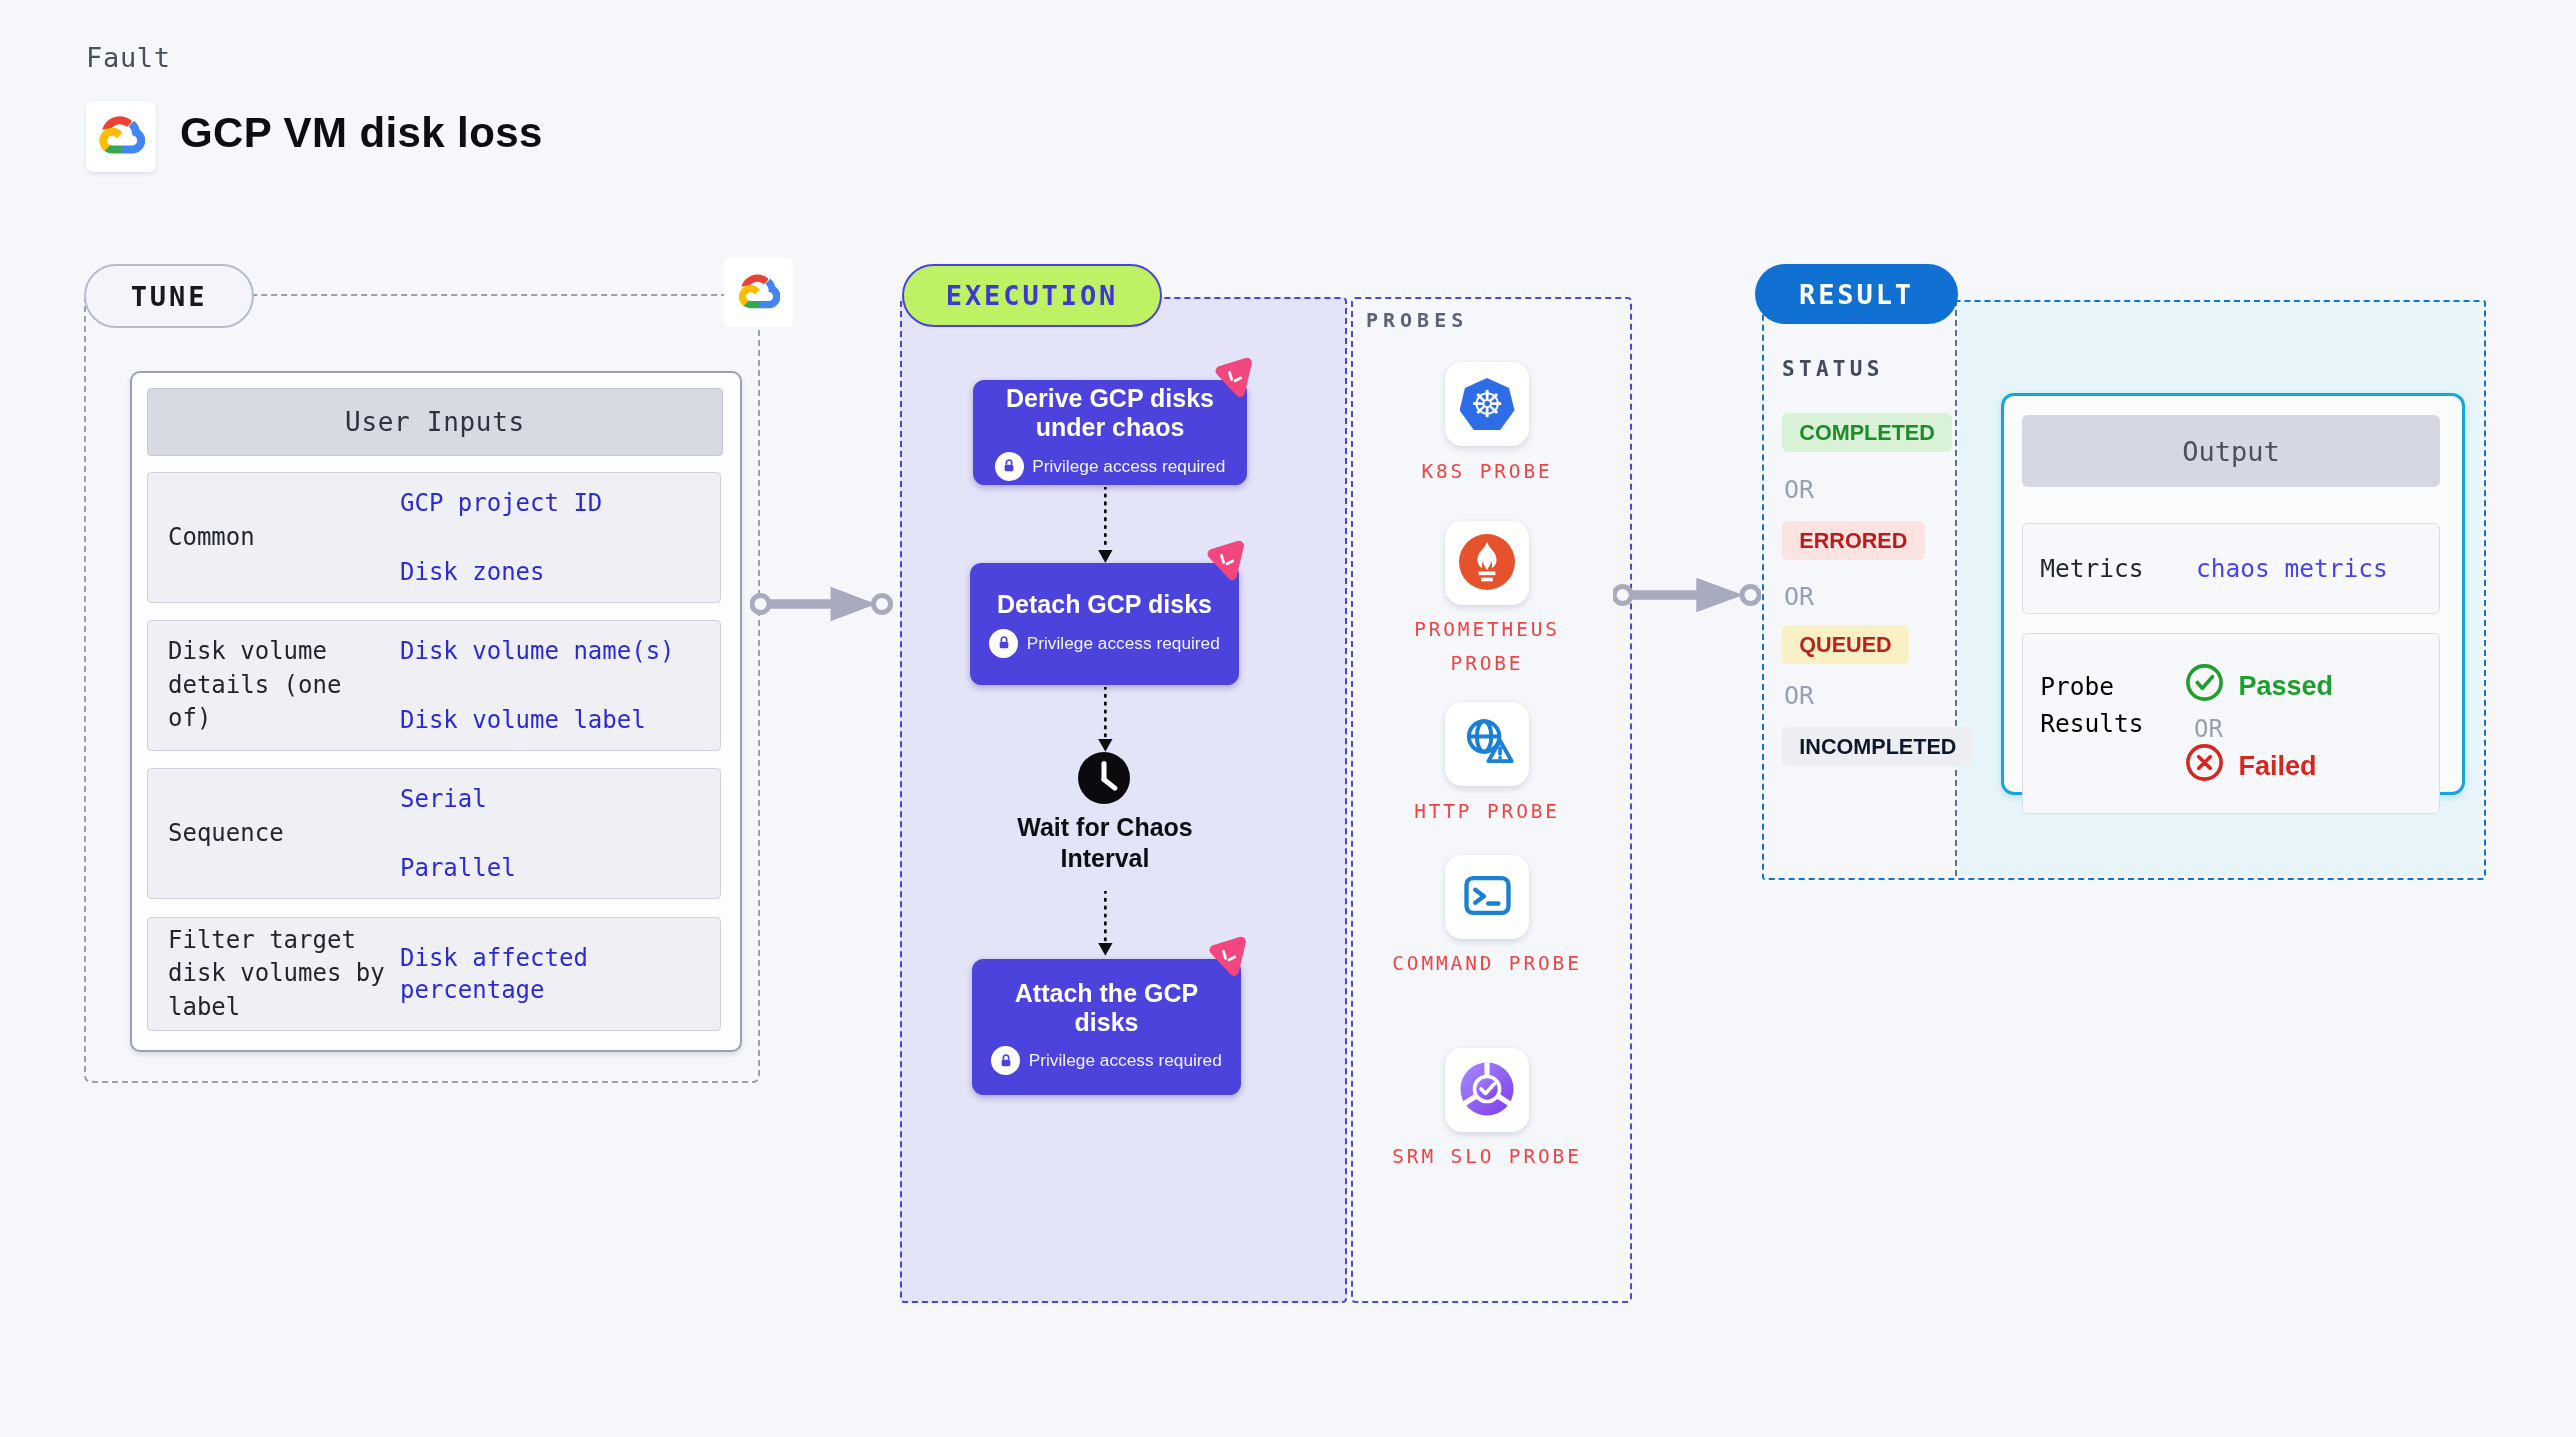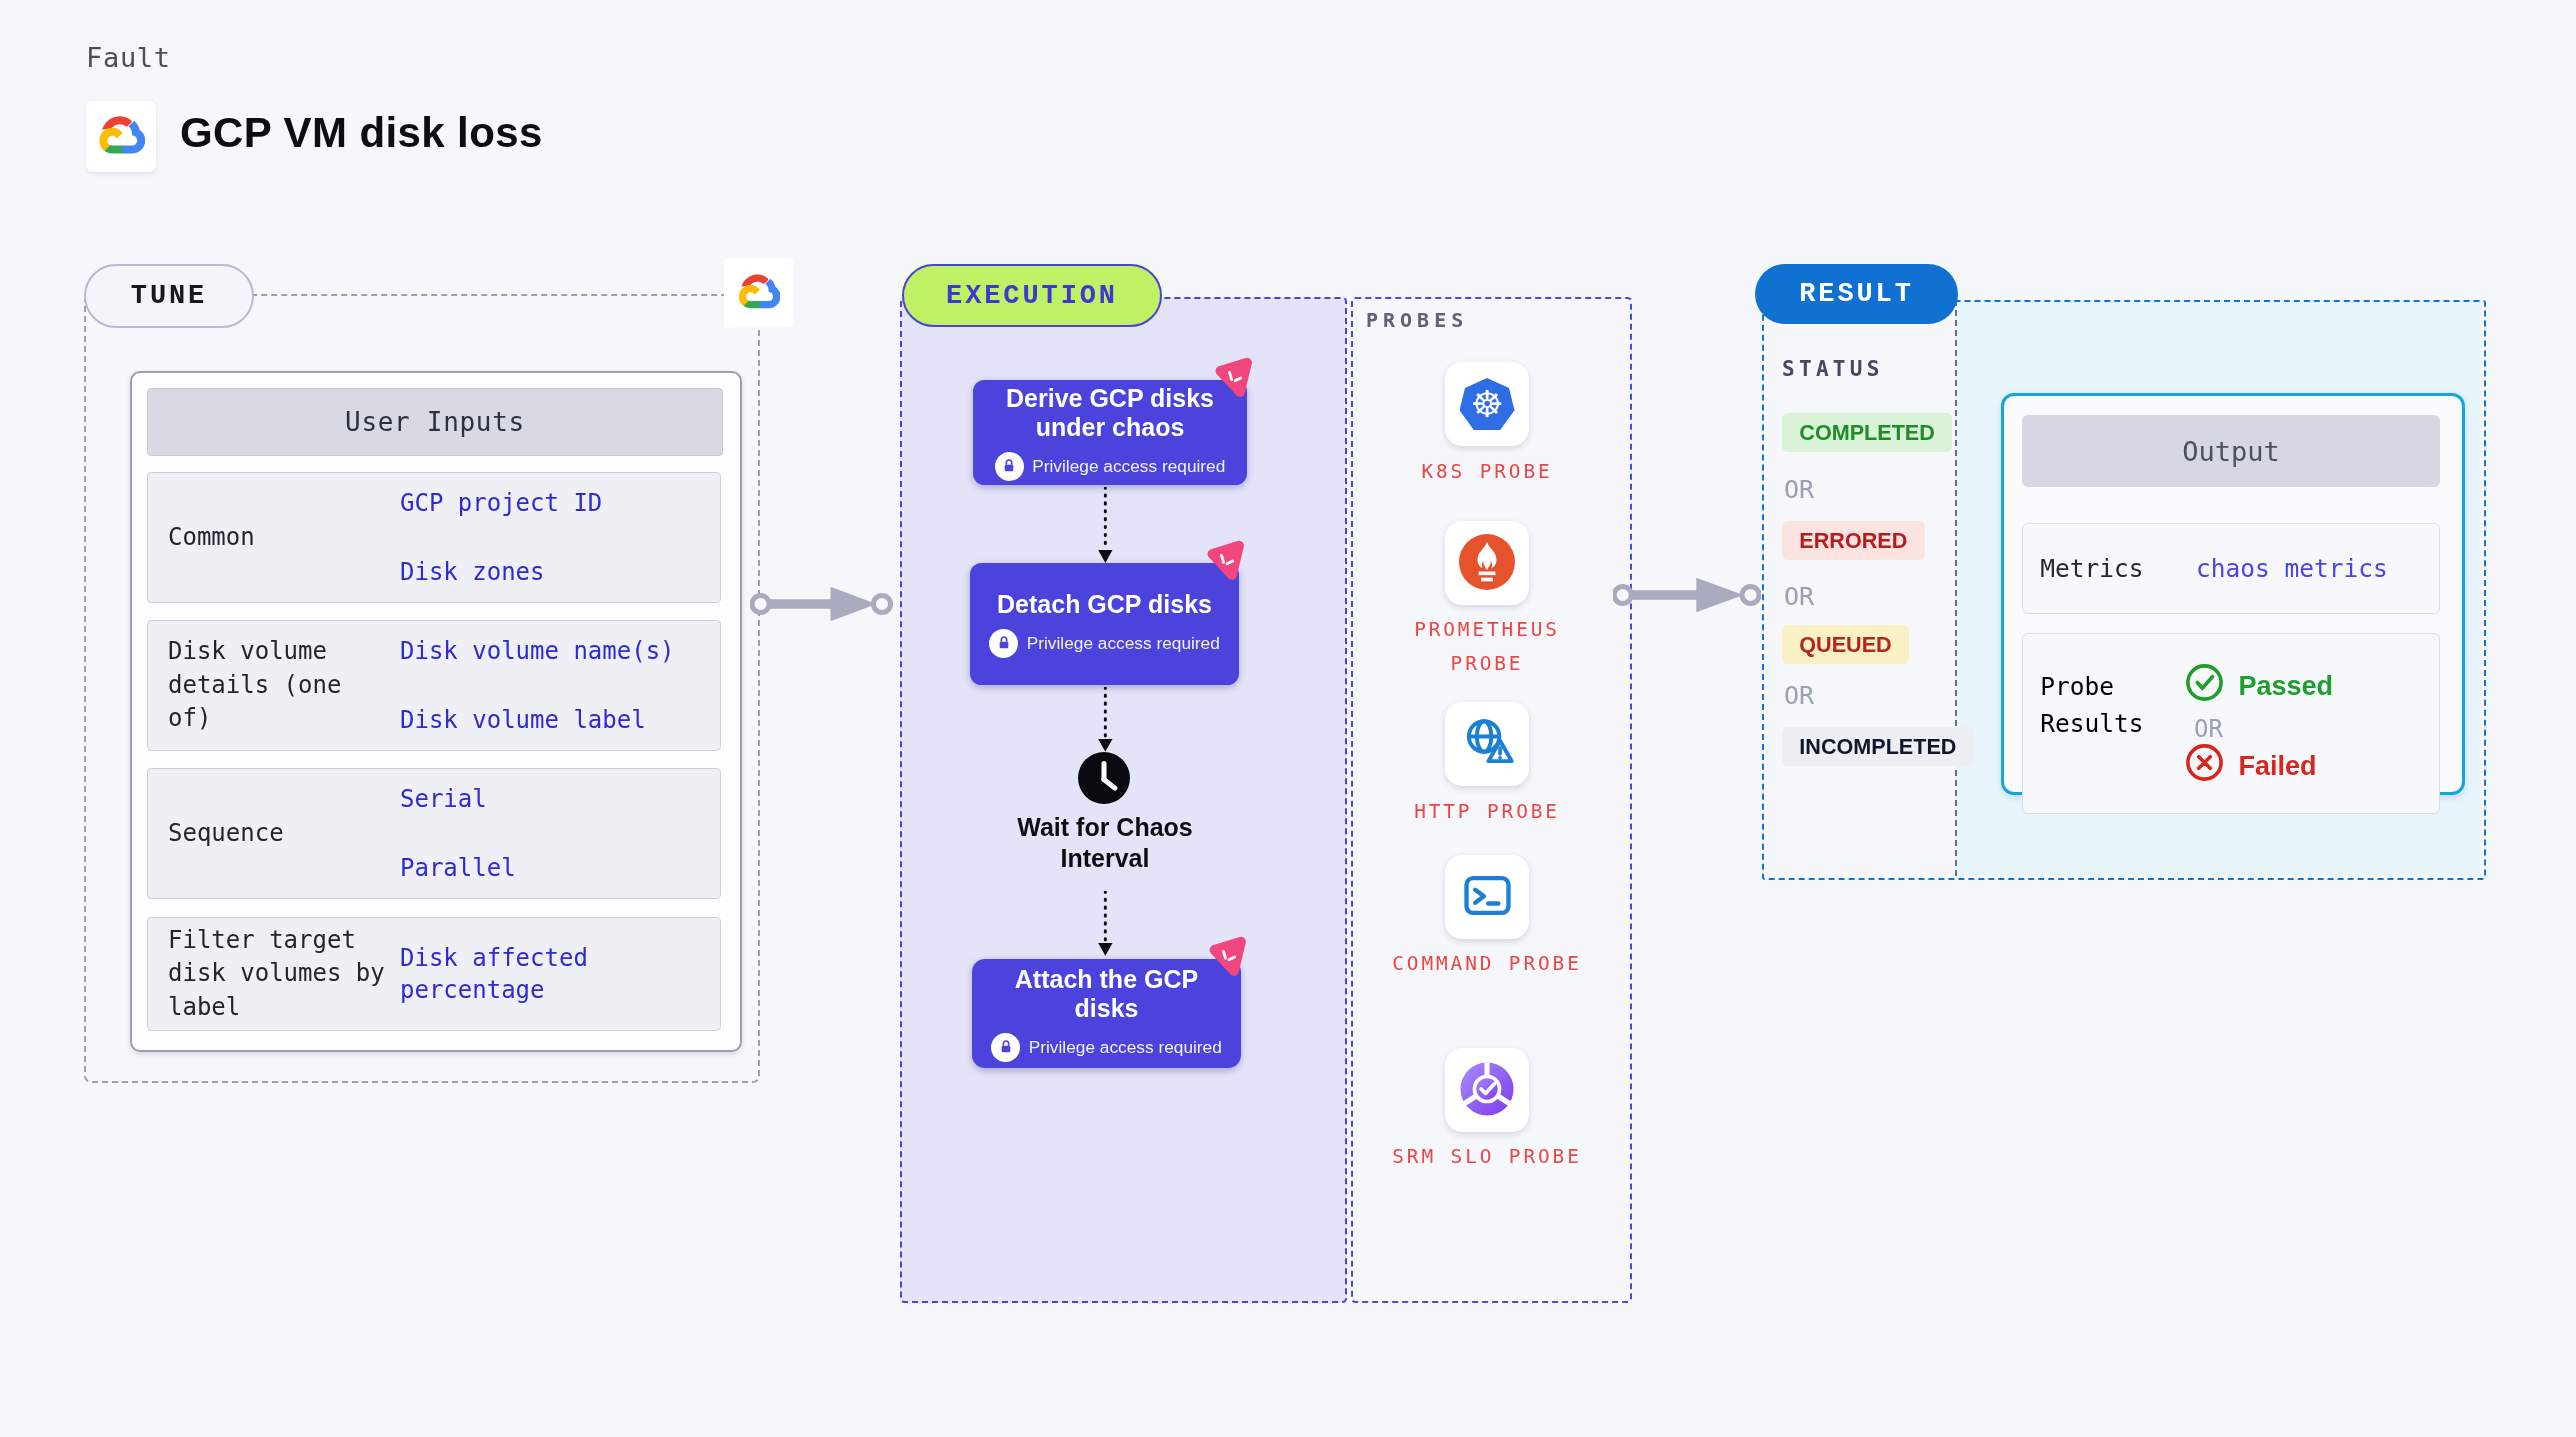--- a/index.html
+++ b/index.html
@@ -10,21 +10,21 @@
   .sans{font-family:"Liberation Sans", sans-serif;}
 
   
   .fault-label{left:86px;top:42px;font-size:27px;color:#4a4f5c;letter-spacing:0.7px;}
   .gcp-card-header{left:86px;top:101px;width:70px;height:71px;background:#fff;border-radius:7.2px;
                    box-shadow:0 1.4px 4.3px rgba(30,40,70,.10);display:flex;align-items:center;justify-content:center;}
   .page-title{left:180px;top:109px;font-size:42px;font-weight:bold;color:#0c0e13;letter-spacing:0.4px;}
 
   
   .pill{border-radius:32px;display:flex;align-items:center;justify-content:center;
-        font-weight:bold;letter-spacing:2.9px;z-index:5;font-family:Liberation Mono, monospace;}
+        font-weight:bold;letter-spacing:2.9px;z-index:5;}
   .tune-badge{left:84px;top:264px;width:166px;height:60px;background:#f4f5fa;border:2.2px solid #b6bad2;
               font-size:27px;color:#17191e;}
   .exec-badge{left:902px;top:264px;width:256px;height:59px;background:#bef264;border:2.9px solid #4b43d6;
               font-size:27px;color:#4038d2;}
   .result-badge{left:1755px;top:264px;width:203px;height:60px;background:#1171d2;font-size:27px;color:#fff;}
 
   
   .tune-box{left:84px;top:294px;width:672px;height:785px;border:2.2px dashed #9aa1ad;border-radius:7.2px;}
   .gcp-card-corner{left:724px;top:258px;width:69px;height:69px;background:#fff;border-radius:4.3px;z-index:4;
                    display:flex;align-items:center;justify-content:center;}
@@ -45,21 +45,21 @@
   .row4 .row-values{gap:0;}
   .link{font-size:24px;color:#2c2ad0;line-height:1.35;cursor:pointer;}
 
   
   .exec-box{left:900px;top:297px;width:443px;height:1002px;background:#e4e4f9;
             border:2.2px dashed #4b43d6;border-radius:4.3px;}
   .chaos-node{background:#4b43dc;border-radius:11.5px;box-shadow:0 2.9px 7.2px rgba(40,40,120,.30);
               display:flex;flex-direction:column;align-items:center;justify-content:center;gap:10px;z-index:3;}
   .node1{left:973px;top:380px;width:274px;height:105px;}
   .node2{left:970px;top:563px;width:269px;height:122px;}
-  .node3{left:972px;top:959px;width:269px;height:109px;border-radius:13px;}
+  .node3{left:972px;top:959px;width:269px;height:136px;}
   .node-title{font-size:25px;font-weight:bold;color:#fff;text-align:center;line-height:1.15;padding:0 25px;}
   .priv-row{display:flex;align-items:center;gap:8.6px;}
   .priv-circle{width:29px;height:29px;border-radius:50%;background:#fff;display:flex;align-items:center;justify-content:center;}
   .priv-text{font-size:17.3px;color:#f2f2fd;}
   .chaos-badge{position:absolute;right:-7.2px;top:-23px;width:42px;height:45px;}
   .clock-wrap{left:1078px;top:752px;width:52px;height:52px;}
   .wait-label{left:997px;top:812px;width:216px;text-align:center;font-size:25px;font-weight:bold;
               color:#0c0e12;line-height:1.25;}
   .conn{left:1096px;}
 

